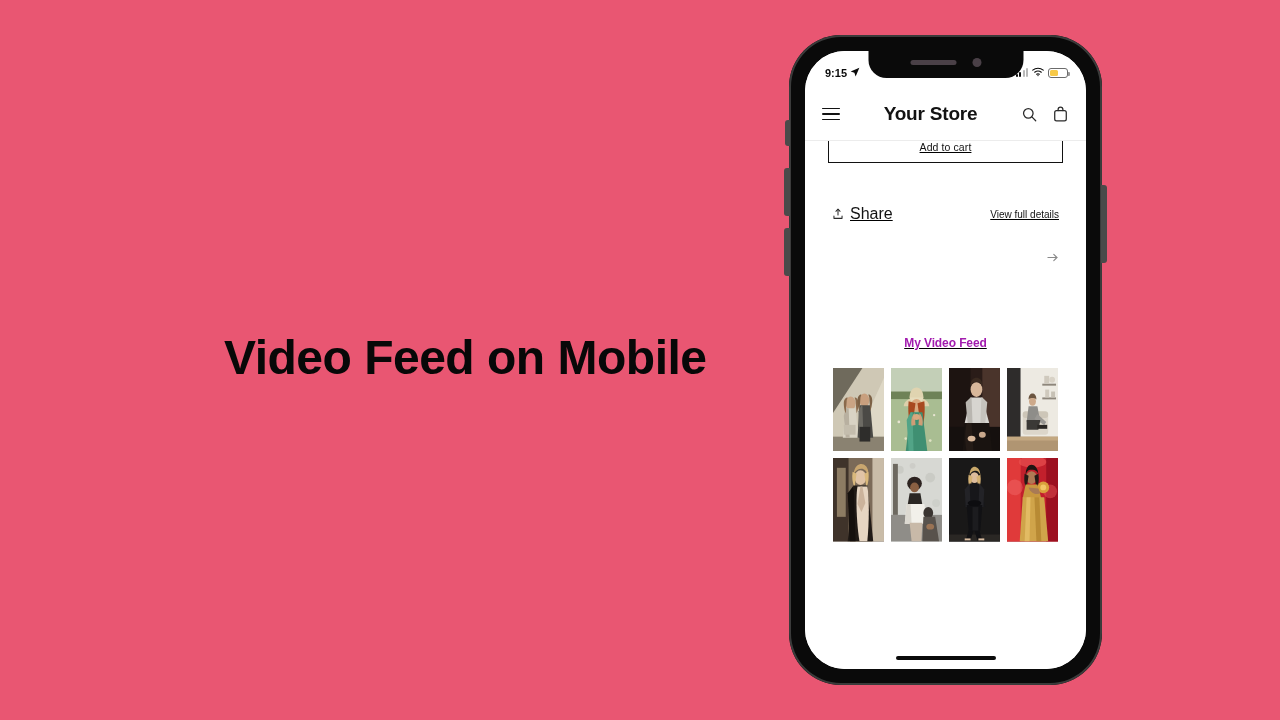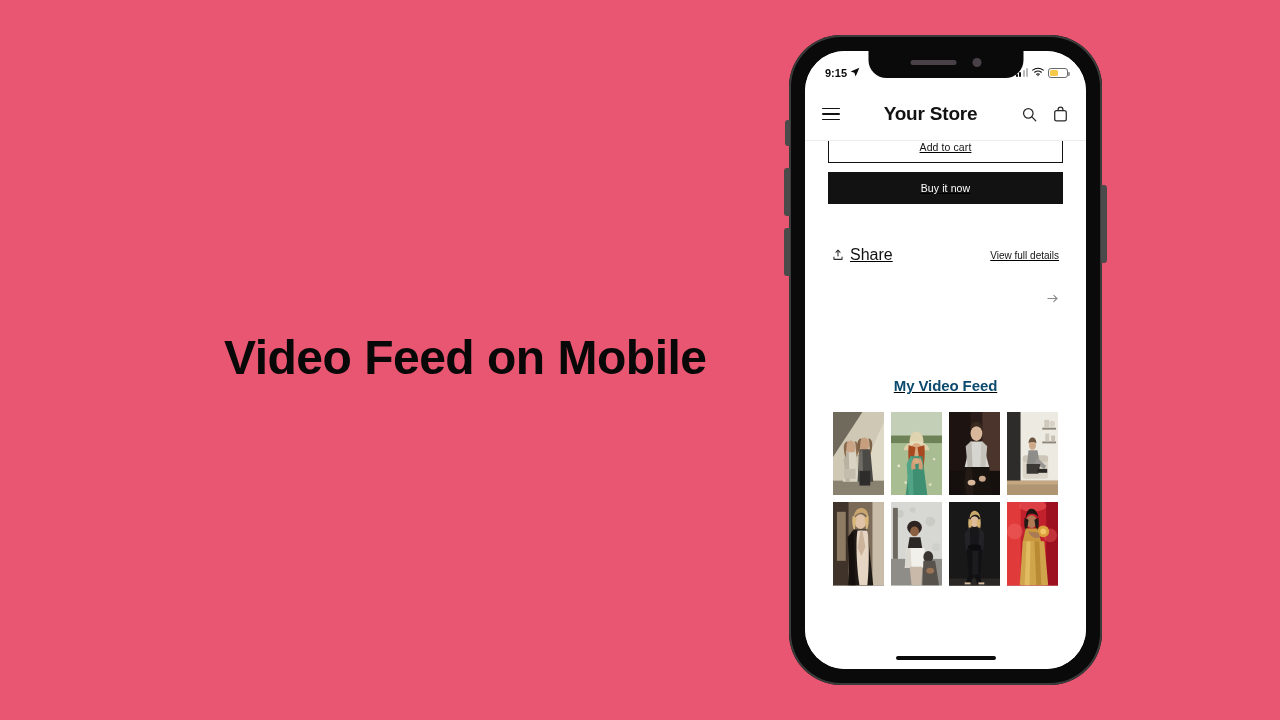--- a/index.html
+++ b/index.html
@@ -233,23 +233,23 @@
     justify-content: flex-end;
   }
   .arrow-ico { width: 13px; height: 13px; }
   .arrow-ico path {
     stroke: #8a8a8a; stroke-width: 1.4; fill: none;
     stroke-linecap: round; stroke-linejoin: round;
   }
 
   .feed-title {
     text-align: center;
-    font-size: 15px;
+    font-size: 12px;
     font-weight: bold;
-    color: #0c4a6e;
+    color: #a21caf;
     margin-top: 72px;
     letter-spacing: -0.1px;
   }
 
   
   .video-grid {
     display: grid;
     grid-template-columns: repeat(4, 1fr);
     gap: 7px 7px;
     margin-top: 18px;
@@ -347,21 +347,20 @@
               <path d="M7.2 5.4V4.2a2.8 2.8 0 0 1 5.6 0v1.2"></path>
             </svg>
           </span>
         </div>
       </div>
 
       <div class="content">
 
         <button class="btn-block btn-outline">Add to cart</button>
 
-        <button class="btn-block btn-solid">Buy it now</button>
 
         <div class="meta-row">
           <div class="share">
             <svg class="share-ico" viewBox="0 0 16 16">
               <path d="M8 1.8v7.4"></path>
                 <path d="M5.2 4.4 8 1.6l2.8 2.8"></path>
               <path d="M2.6 10.6v3.2h10.8v-3.2"></path>
             </svg>
             <span>Share</span>
           </div>

